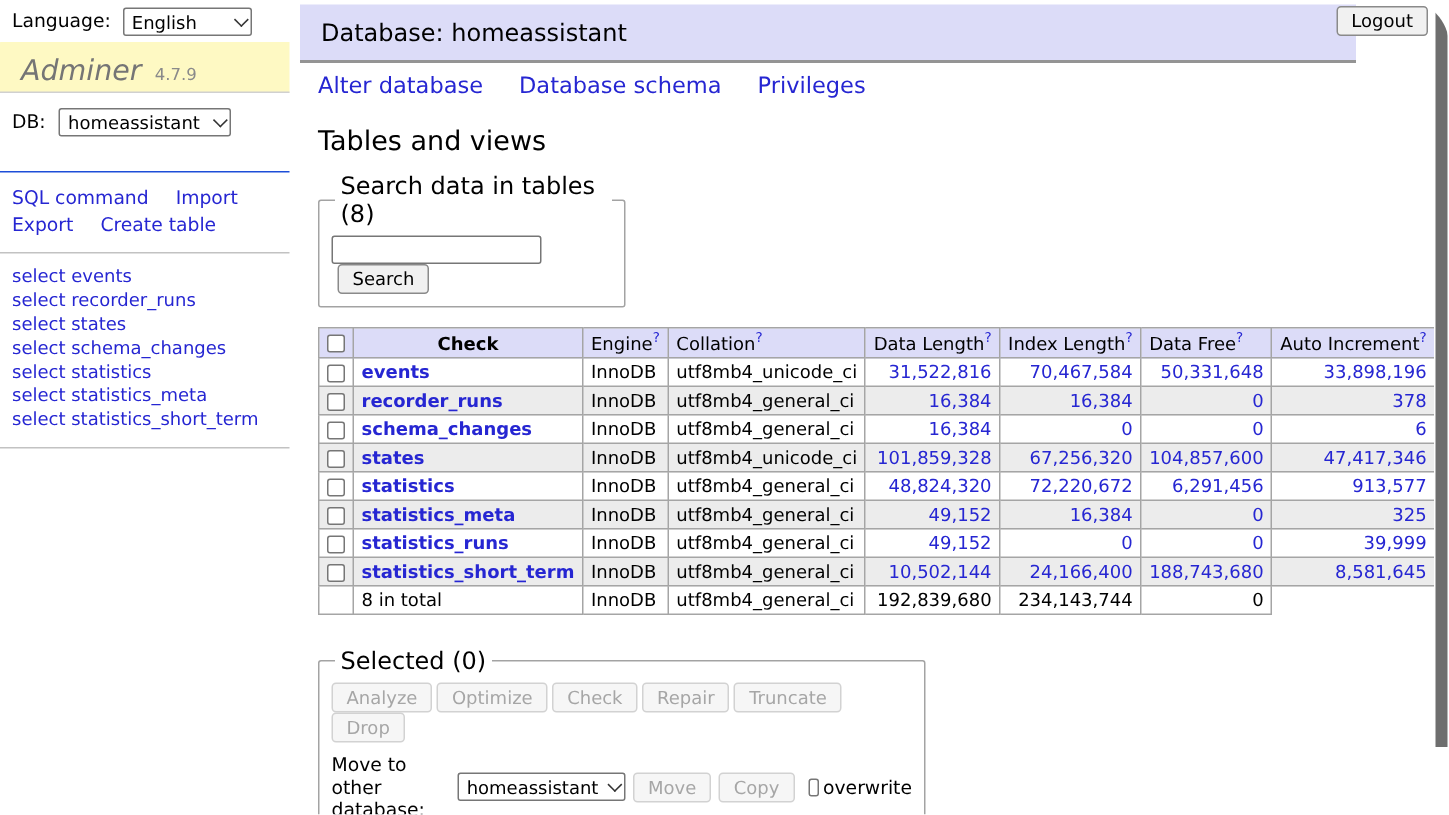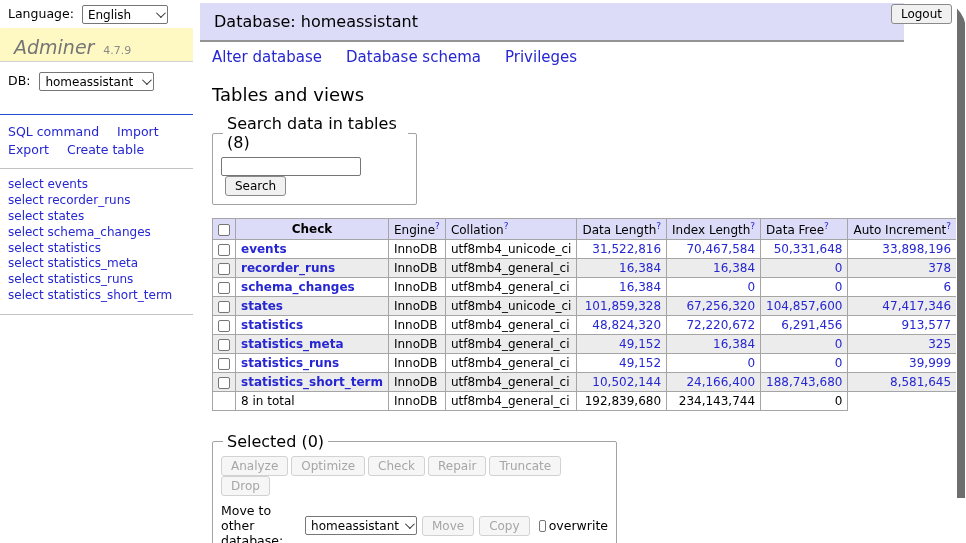--- a/index.html
+++ b/index.html
@@ -118,21 +118,20 @@
       <a class="lnk">SQL command</a><a class="lnk">Import</a><br>
       <a class="lnk">Export</a><a class="lnk">Create table</a>
     </div>
     <div class="side-tables">
       <p><a class="lnk">select</a> <a class="lnk">events</a></p>
       <p><a class="lnk">select</a> <a class="lnk">recorder_runs</a></p>
       <p><a class="lnk">select</a> <a class="lnk">states</a></p>
       <p><a class="lnk">select</a> <a class="lnk">schema_changes</a></p>
       <p><a class="lnk">select</a> <a class="lnk">statistics</a></p>
       <p><a class="lnk">select</a> <a class="lnk">statistics_meta</a></p>
-      <p><a class="lnk">select</a> <a class="lnk">statistics_runs</a></p>
       <p><a class="lnk">select</a> <a class="lnk">statistics_short_term</a></p>
     </div>
   </div>
 
   <div class="main">
 
     <h2 class="page-title">Database: homeassistant</h2>
 
     <div class="content">
       <p class="links-row">

